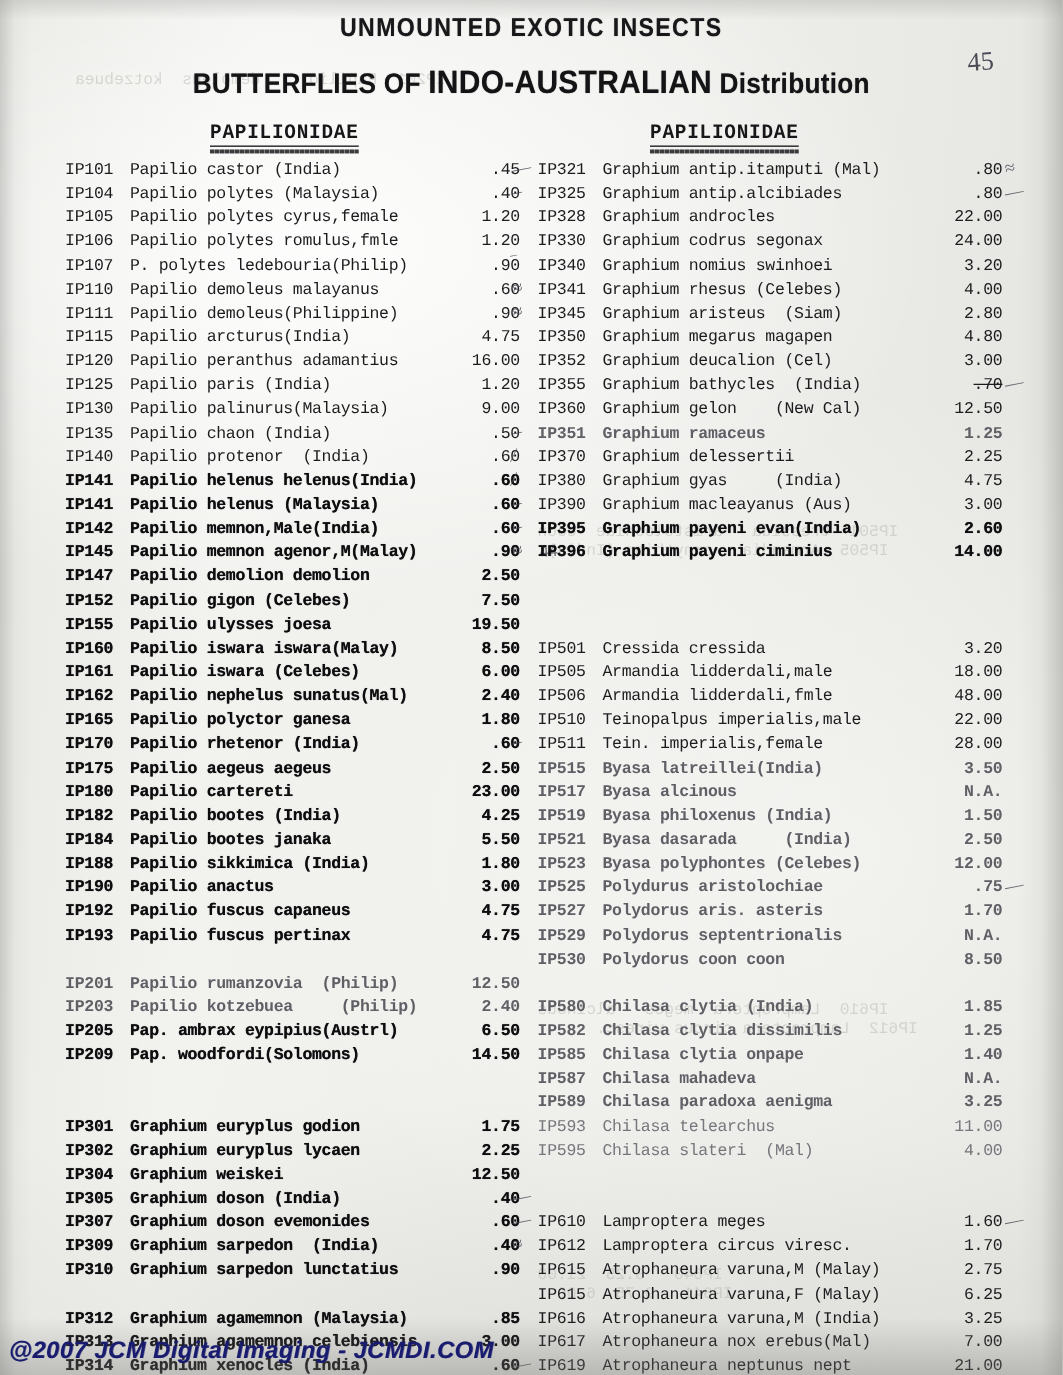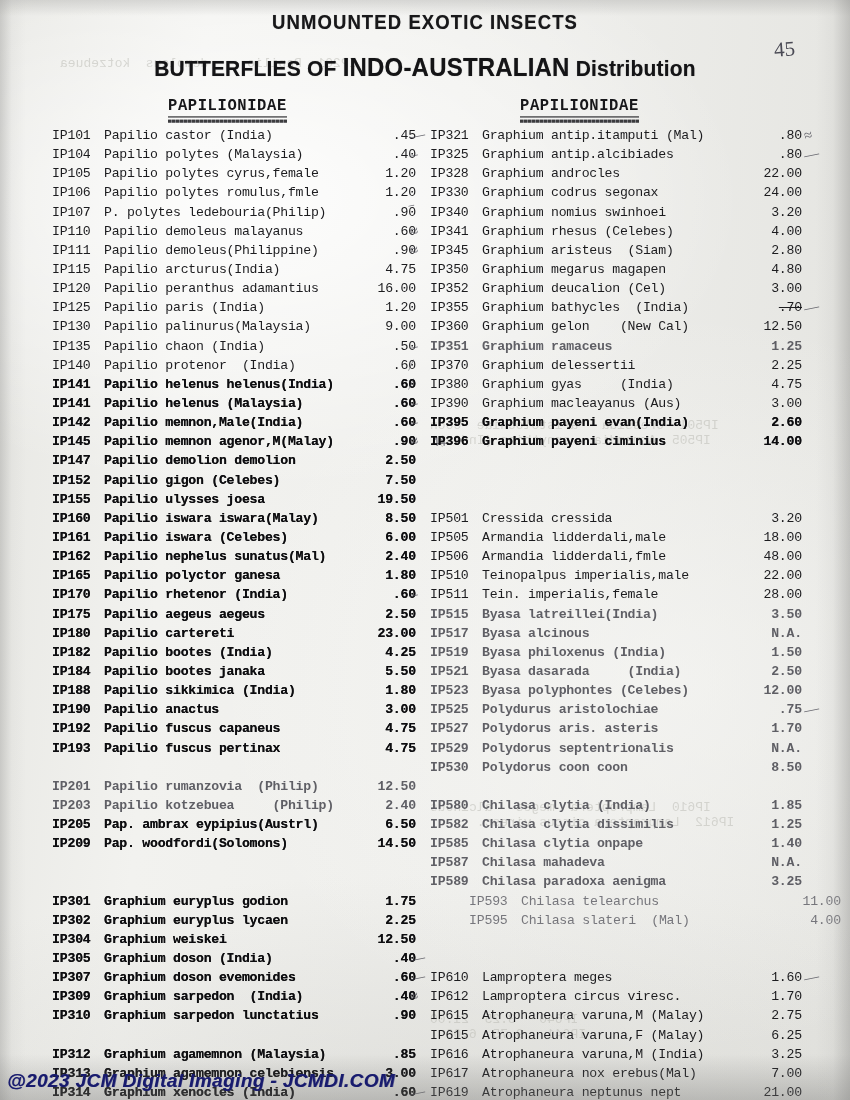--- a/index.html
+++ b/index.html
@@ -160,21 +160,20 @@
   }
   
   .row.f .code, .row.f .nm, .row.f .pr {
     color: #53535a;
     opacity: 0.92;
     font-weight: bold;
   }
   .row.vf .code, .row.vf .nm, .row.vf .pr {
     color: #66666d;
     opacity: 0.88;
-    margin-left: 39px;
   }
   .row.sp { height: 19.15px; }
 
   
   .pr.strike { text-decoration: line-through; text-decoration-thickness: 1.4px; }
 
   
   .tick {
     position: absolute;
     font-family: "Liberation Serif", serif;
@@ -247,15 +246,15 @@
     <span class="rule2"></span>
   </div>
   <div class="famlabel" id="fam-right">
     <span class="txt">PAPILIONIDAE</span>
     <span class="rule2"></span>
   </div>
 
   <div class="col" id="col-left"><div class="row"><span class="code">IP101</span><span class="nm">Papilio castor (India)</span><span class="pr">.45</span><span class="tick">―</span></div><div class="row"><span class="code">IP104</span><span class="nm">Papilio polytes (Malaysia)</span><span class="pr">.40</span><span class="tick">–</span></div><div class="row"><span class="code">IP105</span><span class="nm">Papilio polytes cyrus,female</span><span class="pr">1.20</span></div><div class="row"><span class="code">IP106</span><span class="nm">Papilio polytes romulus,fmle</span><span class="pr">1.20</span></div><div class="row"><span class="code">IP107</span><span class="nm">P. polytes ledebouria(Philip)</span><span class="pr">.90</span><span class="tick">‾</span></div><div class="row"><span class="code">IP110</span><span class="nm">Papilio demoleus malayanus</span><span class="pr">.60</span><span class="tick">≈</span></div><div class="row"><span class="code">IP111</span><span class="nm">Papilio demoleus(Philippine)</span><span class="pr">.90</span><span class="tick">≈</span></div><div class="row"><span class="code">IP115</span><span class="nm">Papilio arcturus(India)</span><span class="pr">4.75</span></div><div class="row"><span class="code">IP120</span><span class="nm">Papilio peranthus adamantius</span><span class="pr">16.00</span></div><div class="row"><span class="code">IP125</span><span class="nm">Papilio paris (India)</span><span class="pr">1.20</span></div><div class="row"><span class="code">IP130</span><span class="nm">Papilio palinurus(Malaysia)</span><span class="pr">9.00</span></div><div class="row"><span class="code">IP135</span><span class="nm">Papilio chaon (India)</span><span class="pr">.50</span><span class="tick">–</span></div><div class="row"><span class="code">IP140</span><span class="nm">Papilio protenor  (India)</span><span class="pr">.60</span><span class="tick">⁄</span></div><div class="row b"><span class="code">IP141</span><span class="nm">Papilio helenus helenus(India)</span><span class="pr">.60</span><span class="tick">⁄</span></div><div class="row b"><span class="code">IP141</span><span class="nm">Papilio helenus (Malaysia)</span><span class="pr">.60</span><span class="tick">–</span></div><div class="row b"><span class="code">IP142</span><span class="nm">Papilio memnon,Male(India)</span><span class="pr">.60</span><span class="tick">–</span></div><div class="row b"><span class="code">IP145</span><span class="nm">Papilio memnon agenor,M(Malay)</span><span class="pr">.90</span><span class="tick">≈</span><span class="tick note">44</span></div><div class="row b"><span class="code">IP147</span><span class="nm">Papilio demolion demolion</span><span class="pr">2.50</span></div><div class="row b"><span class="code">IP152</span><span class="nm">Papilio gigon (Celebes)</span><span class="pr">7.50</span></div><div class="row b"><span class="code">IP155</span><span class="nm">Papilio ulysses joesa</span><span class="pr">19.50</span></div><div class="row b"><span class="code">IP160</span><span class="nm">Papilio iswara iswara(Malay)</span><span class="pr">8.50</span></div><div class="row b"><span class="code">IP161</span><span class="nm">Papilio iswara (Celebes)</span><span class="pr">6.00</span></div><div class="row b"><span class="code">IP162</span><span class="nm">Papilio nephelus sunatus(Mal)</span><span class="pr">2.40</span></div><div class="row b"><span class="code">IP165</span><span class="nm">Papilio polyctor ganesa</span><span class="pr">1.80</span></div><div class="row b"><span class="code">IP170</span><span class="nm">Papilio rhetenor (India)</span><span class="pr">.60</span><span class="tick">–</span></div><div class="row b"><span class="code">IP175</span><span class="nm">Papilio aegeus aegeus</span><span class="pr">2.50</span></div><div class="row b"><span class="code">IP180</span><span class="nm">Papilio cartereti</span><span class="pr">23.00</span></div><div class="row b"><span class="code">IP182</span><span class="nm">Papilio bootes (India)</span><span class="pr">4.25</span></div><div class="row b"><span class="code">IP184</span><span class="nm">Papilio bootes janaka</span><span class="pr">5.50</span></div><div class="row b"><span class="code">IP188</span><span class="nm">Papilio sikkimica (India)</span><span class="pr">1.80</span></div><div class="row b"><span class="code">IP190</span><span class="nm">Papilio anactus</span><span class="pr">3.00</span></div><div class="row b"><span class="code">IP192</span><span class="nm">Papilio fuscus capaneus</span><span class="pr">4.75</span></div><div class="row b"><span class="code">IP193</span><span class="nm">Papilio fuscus pertinax</span><span class="pr">4.75</span></div><div class="row sp"></div><div class="row f"><span class="code">IP201</span><span class="nm">Papilio rumanzovia  (Philip)</span><span class="pr">12.50</span></div><div class="row f"><span class="code">IP203</span><span class="nm">Papilio kotzebuea     (Philip)</span><span class="pr">2.40</span></div><div class="row b"><span class="code">IP205</span><span class="nm">Pap. ambrax eypipius(Austrl)</span><span class="pr">6.50</span></div><div class="row b"><span class="code">IP209</span><span class="nm">Pap. woodfordi(Solomons)</span><span class="pr">14.50</span></div><div class="row sp"></div><div class="row sp"></div><div class="row b"><span class="code">IP301</span><span class="nm">Graphium euryplus godion</span><span class="pr">1.75</span></div><div class="row b"><span class="code">IP302</span><span class="nm">Graphium euryplus lycaen</span><span class="pr">2.25</span></div><div class="row b"><span class="code">IP304</span><span class="nm">Graphium weiskei</span><span class="pr">12.50</span></div><div class="row b"><span class="code">IP305</span><span class="nm">Graphium doson (India)</span><span class="pr">.40</span><span class="tick">―</span></div><div class="row b"><span class="code">IP307</span><span class="nm">Graphium doson evemonides</span><span class="pr">.60</span><span class="tick">―</span></div><div class="row b"><span class="code">IP309</span><span class="nm">Graphium sarpedon  (India)</span><span class="pr">.40</span><span class="tick">≈</span></div><div class="row b"><span class="code">IP310</span><span class="nm">Graphium sarpedon lunctatius</span><span class="pr">.90</span></div><div class="row sp"></div><div class="row b"><span class="code">IP312</span><span class="nm">Graphium agamemnon (Malaysia)</span><span class="pr">.85</span></div><div class="row b"><span class="code">IP313</span><span class="nm">Graphium agamemnon celebiensis</span><span class="pr">3.00</span></div><div class="row b"><span class="code">IP314</span><span class="nm">Graphium xenocles (India)</span><span class="pr">.60</span><span class="tick">―</span></div></div>
   <div class="col" id="col-right"><div class="row"><span class="code">IP321</span><span class="nm">Graphium antip.itamputi (Mal)</span><span class="pr">.80</span><span class="tick">≈</span></div><div class="row"><span class="code">IP325</span><span class="nm">Graphium antip.alcibiades</span><span class="pr">.80</span><span class="tick">―</span></div><div class="row"><span class="code">IP328</span><span class="nm">Graphium androcles</span><span class="pr">22.00</span></div><div class="row"><span class="code">IP330</span><span class="nm">Graphium codrus segonax</span><span class="pr">24.00</span></div><div class="row"><span class="code">IP340</span><span class="nm">Graphium nomius swinhoei</span><span class="pr">3.20</span></div><div class="row"><span class="code">IP341</span><span class="nm">Graphium rhesus (Celebes)</span><span class="pr">4.00</span></div><div class="row"><span class="code">IP345</span><span class="nm">Graphium aristeus  (Siam)</span><span class="pr">2.80</span></div><div class="row"><span class="code">IP350</span><span class="nm">Graphium megarus magapen</span><span class="pr">4.80</span></div><div class="row"><span class="code">IP352</span><span class="nm">Graphium deucalion (Cel)</span><span class="pr">3.00</span></div><div class="row"><span class="code">IP355</span><span class="nm">Graphium bathycles  (India)</span><span class="pr strike">.70</span><span class="tick">―</span></div><div class="row"><span class="code">IP360</span><span class="nm">Graphium gelon    (New Cal)</span><span class="pr">12.50</span></div><div class="row f"><span class="code">IP351</span><span class="nm">Graphium ramaceus</span><span class="pr">1.25</span></div><div class="row"><span class="code">IP370</span><span class="nm">Graphium delessertii</span><span class="pr">2.25</span></div><div class="row"><span class="code">IP380</span><span class="nm">Graphium gyas     (India)</span><span class="pr">4.75</span></div><div class="row"><span class="code">IP390</span><span class="nm">Graphium macleayanus (Aus)</span><span class="pr">3.00</span></div><div class="row b"><span class="code">IP395</span><span class="nm">Graphium payeni evan(India)</span><span class="pr">2.60</span></div><div class="row b"><span class="code">IP396</span><span class="nm">Graphium payeni ciminius</span><span class="pr">14.00</span></div><div class="row sp"></div><div class="row sp"></div><div class="row sp"></div><div class="row"><span class="code">IP501</span><span class="nm">Cressida cressida</span><span class="pr">3.20</span></div><div class="row"><span class="code">IP505</span><span class="nm">Armandia lidderdali,male</span><span class="pr">18.00</span></div><div class="row"><span class="code">IP506</span><span class="nm">Armandia lidderdali,fmle</span><span class="pr">48.00</span></div><div class="row"><span class="code">IP510</span><span class="nm">Teinopalpus imperialis,male</span><span class="pr">22.00</span></div><div class="row"><span class="code">IP511</span><span class="nm">Tein. imperialis,female</span><span class="pr">28.00</span></div><div class="row f"><span class="code">IP515</span><span class="nm">Byasa latreillei(India)</span><span class="pr">3.50</span></div><div class="row f"><span class="code">IP517</span><span class="nm">Byasa alcinous</span><span class="pr">N.A.</span></div><div class="row f"><span class="code">IP519</span><span class="nm">Byasa philoxenus (India)</span><span class="pr">1.50</span></div><div class="row f"><span class="code">IP521</span><span class="nm">Byasa dasarada     (India)</span><span class="pr">2.50</span></div><div class="row f"><span class="code">IP523</span><span class="nm">Byasa polyphontes (Celebes)</span><span class="pr">12.00</span></div><div class="row f"><span class="code">IP525</span><span class="nm">Polydurus aristolochiae</span><span class="pr">.75</span><span class="tick">―</span></div><div class="row f"><span class="code">IP527</span><span class="nm">Polydorus aris. asteris</span><span class="pr">1.70</span></div><div class="row f"><span class="code">IP529</span><span class="nm">Polydorus septentrionalis</span><span class="pr">N.A.</span></div><div class="row f"><span class="code">IP530</span><span class="nm">Polydorus coon coon</span><span class="pr">8.50</span></div><div class="row sp"></div><div class="row f"><span class="code">IP580</span><span class="nm">Chilasa clytia (India)</span><span class="pr">1.85</span></div><div class="row f"><span class="code">IP582</span><span class="nm">Chilasa clytia dissimilis</span><span class="pr">1.25</span></div><div class="row f"><span class="code">IP585</span><span class="nm">Chilasa clytia onpape</span><span class="pr">1.40</span></div><div class="row f"><span class="code">IP587</span><span class="nm">Chilasa mahadeva</span><span class="pr">N.A.</span></div><div class="row f"><span class="code">IP589</span><span class="nm">Chilasa paradoxa aenigma</span><span class="pr">3.25</span></div><div class="row vf"><span class="code">IP593</span><span class="nm">Chilasa telearchus</span><span class="pr">11.00</span></div><div class="row vf"><span class="code">IP595</span><span class="nm">Chilasa slateri  (Mal)</span><span class="pr">4.00</span></div><div class="row sp"></div><div class="row sp"></div><div class="row"><span class="code">IP610</span><span class="nm">Lamproptera meges</span><span class="pr">1.60</span><span class="tick">―</span></div><div class="row"><span class="code">IP612</span><span class="nm">Lamproptera circus viresc.</span><span class="pr">1.70</span></div><div class="row"><span class="code">IP615</span><span class="nm">Atrophaneura varuna,M (Malay)</span><span class="pr">2.75</span></div><div class="row"><span class="code">IP615</span><span class="nm">Atrophaneura varuna,F (Malay)</span><span class="pr">6.25</span></div><div class="row"><span class="code">IP616</span><span class="nm">Atrophaneura varuna,M (India)</span><span class="pr">3.25</span></div><div class="row"><span class="code">IP617</span><span class="nm">Atrophaneura nox erebus(Mal)</span><span class="pr">7.00</span></div><div class="row"><span class="code">IP619</span><span class="nm">Atrophaneura neptunus nept</span><span class="pr">21.00</span></div></div>
 
-  <div class="watermark">@2023 JCM Digital Imaging - JCMDI.COM</div>
+  <div class="watermark">@2007 JCM Digital Imaging - JCMDI.COM</div>
 
 </div>
 
 </body></html>

